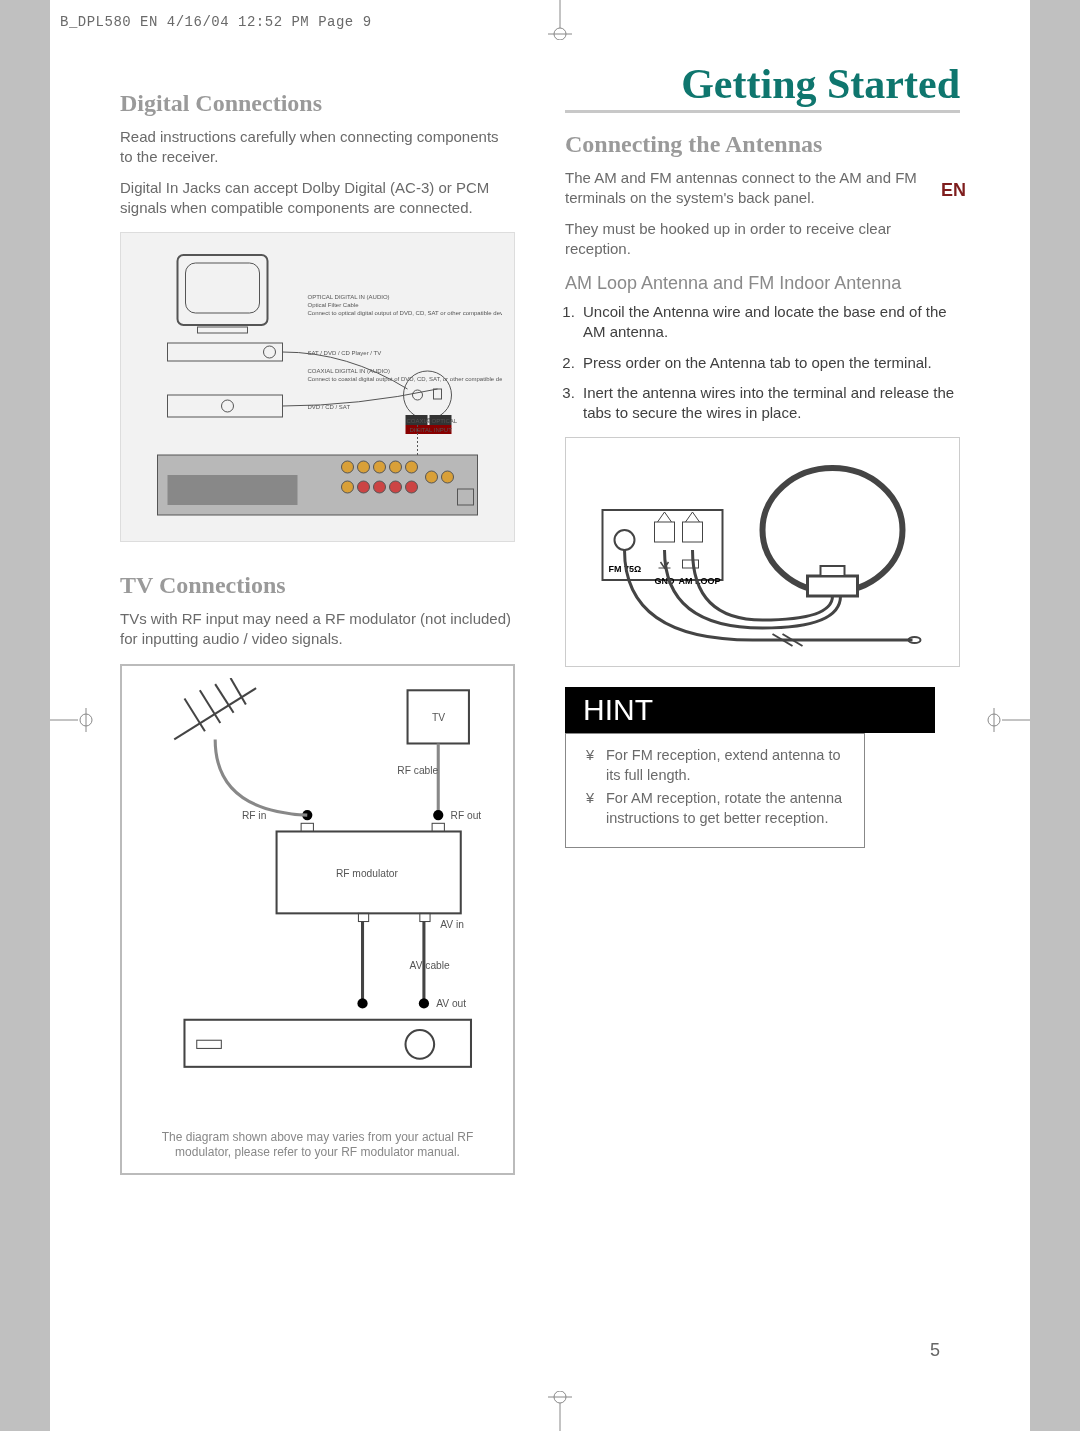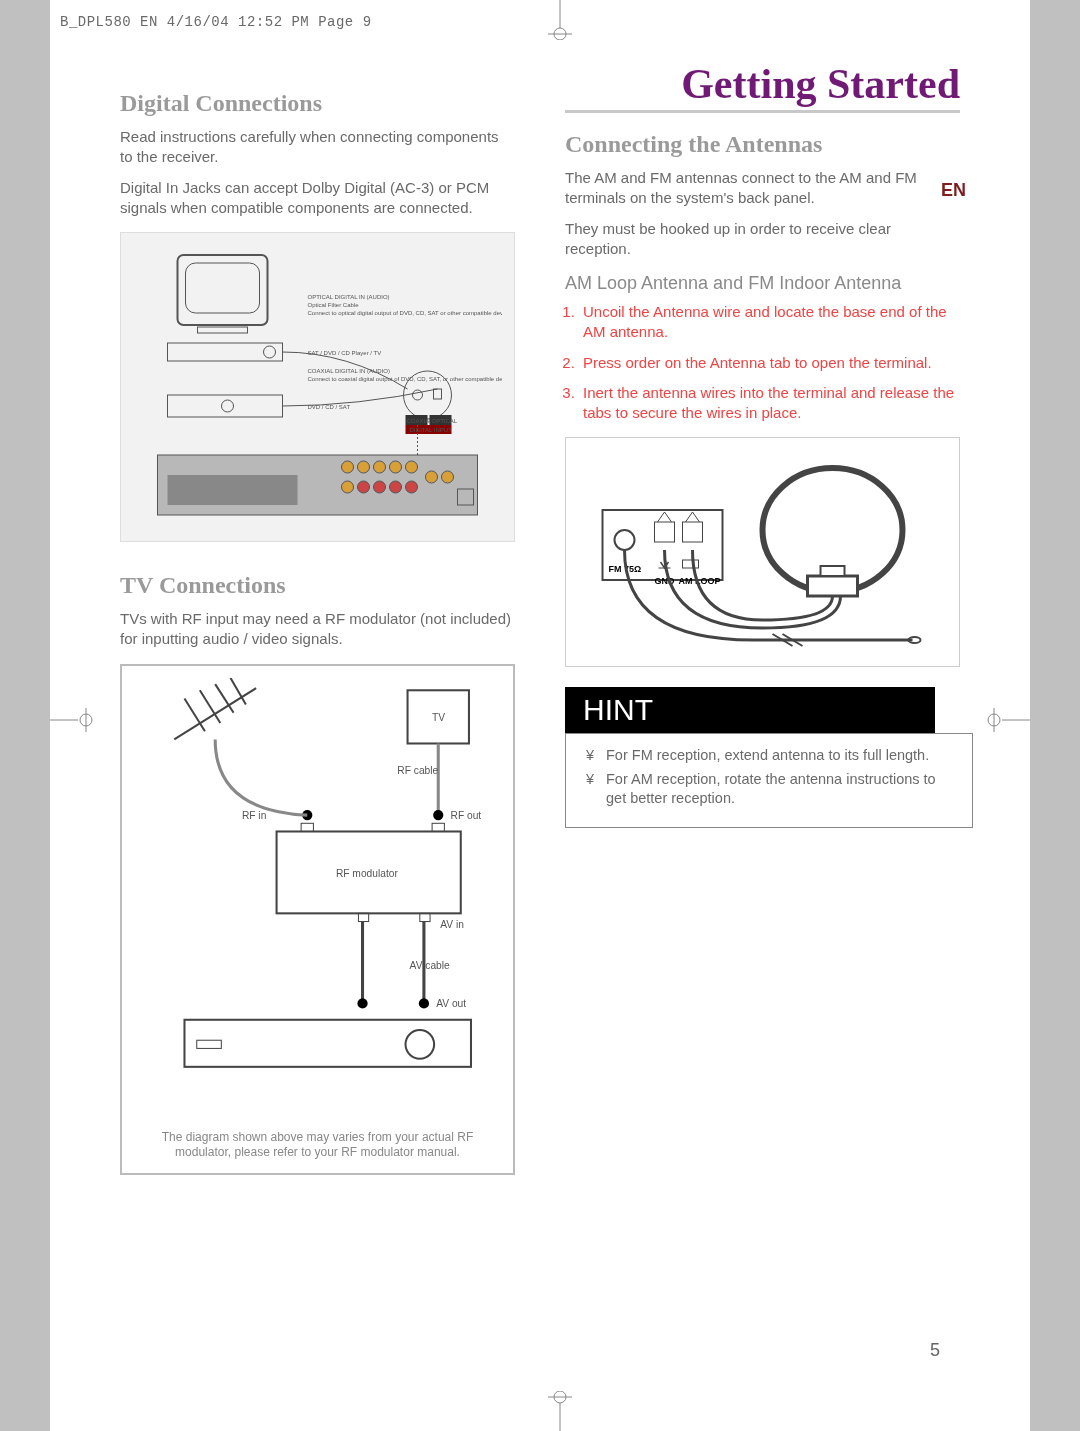--- a/index.html
+++ b/index.html
@@ -42,21 +42,21 @@
     right: 70px;
     bottom: 60px;
     display: flex;
     gap: 50px;
   }
   .col { flex: 1; min-width: 0; }
 
   .chapter-title {
     font-size: 42px;
     font-weight: bold;
-    color: #701a75;
+    color: #0f766e;
     text-align: right;
     border-bottom: 3px solid #c8c8c8;
     padding-bottom: 2px;
     margin-bottom: 18px;
     font-family: Georgia, serif;
   }
   .section-h {
     font-size: 24px;
     font-weight: bold;
     color: #9a9a9a;
@@ -71,21 +71,21 @@
     margin: 14px 0 8px;
   }
   p.body {
     font-size: 15px;
     color: #6a6a6a;
     line-height: 1.35;
     margin: 10px 0;
   }
   ol.steps {
     margin: 8px 0 14px 14px;
-    color: #ef4444;
+    color: #404040;
     font-size: 15px;
     line-height: 1.35;
   }
   ol.steps li { margin-bottom: 10px; padding-left: 4px; }
 
   .lang-badge {
     position: absolute;
     right: -6px;
     top: 120px;
     color: #7f1d1d;
@@ -124,21 +124,21 @@
     padding: 6px 18px;
     margin-top: 20px;
     width: 370px;
     font-family: Arial, sans-serif;
   }
   .hint-body {
     border: 1px solid #888;
     padding: 12px 18px 14px 40px;
     font-size: 14.5px;
     color: #6a6a6a;
-    width: 408px;
+    width: 300px;
     line-height: 1.35;
   }
   .hint-body .bullet { position: relative; margin-bottom: 4px; }
   .hint-body .bullet::before {
     content: "¥";
     position: absolute;
     left: -20px;
     top: 0;
   }
 

